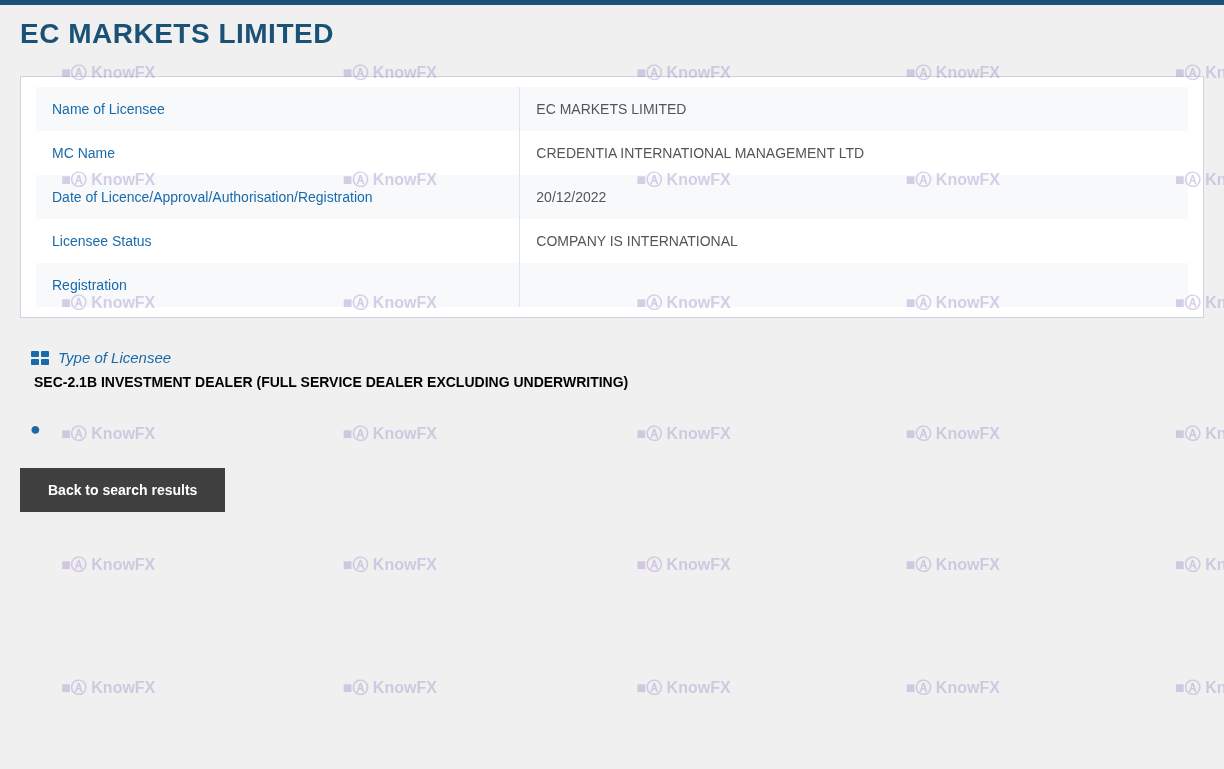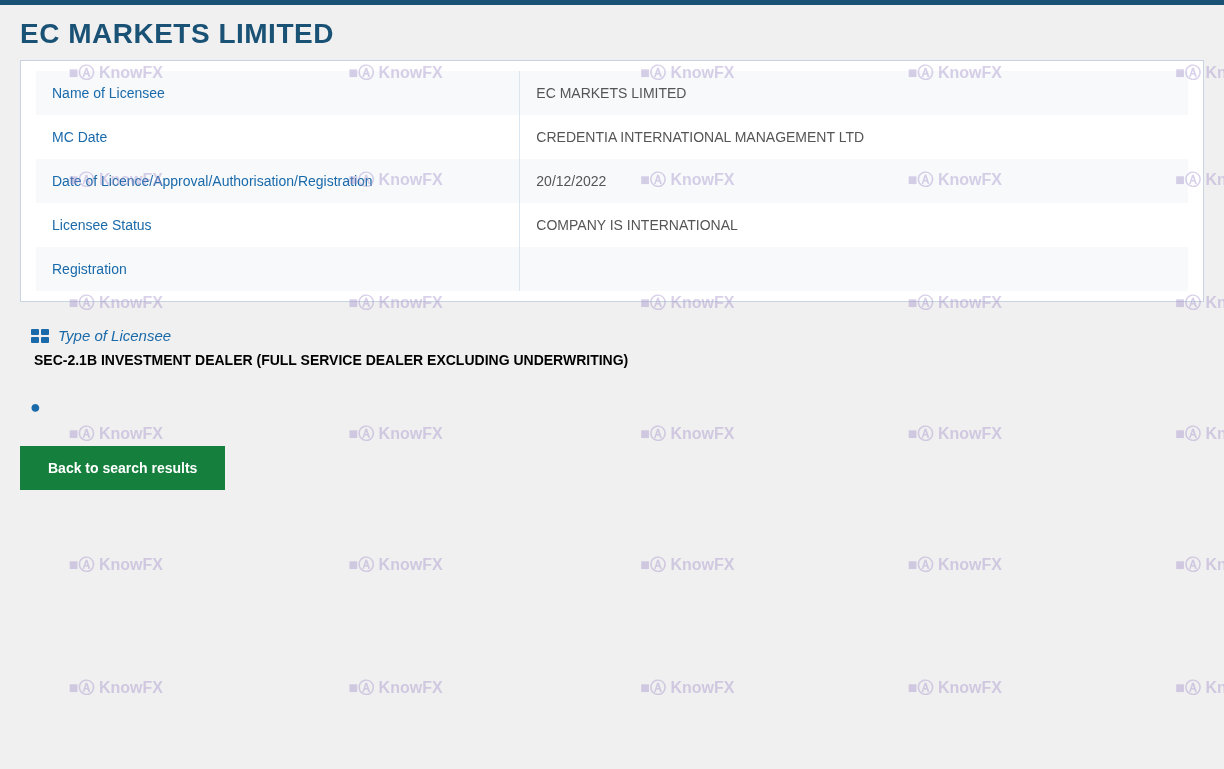--- a/index.html
+++ b/index.html
@@ -17,21 +17,20 @@
       position: relative;
     }
 
     
     .watermark-container {
       position: absolute;
       top: 0; left: 0; right: 0; bottom: 0;
       pointer-events: none;
       overflow: hidden;
       z-index: 1;
-      margin-left: 8px;
     }
     .watermark-text {
       position: absolute;
       color: rgba(180, 170, 210, 0.35);
       font-size: 18px;
       font-weight: bold;
       white-space: nowrap;
       user-select: none;
     }
 
@@ -48,21 +47,21 @@
       font-size: 28px;
       color: #1a5276;
       font-weight: bold;
       padding: 18px 20px 10px 20px;
       letter-spacing: 0.5px;
     }
 
     .card {
       background: #fff;
       border: 1px solid #c8d4e0;
-      margin: 0 20px;
+      margin: 16px 20px;
       padding: 10px 15px;
     }
 
     .info-table {
       width: 100%;
       border-collapse: collapse;
     }
 
     .info-table tr td {
       padding: 14px 16px;
@@ -133,21 +132,21 @@
     }
 
     .address-title {
       color: #1a6aaa;
       font-style: italic;
       font-size: 15px;
     }
 
     .back-btn {
       display: inline-block;
-      background: #15803d;
+      background: #404040;
       color: #fff;
       font-size: 14px;
       font-weight: bold;
       padding: 14px 28px;
       border: none;
       cursor: pointer;
       margin: 20px 20px 0 20px;
       text-decoration: none;
     }
 
@@ -211,21 +210,21 @@
 
   
   <div class="card">
     <table class="info-table">
       <tbody id="info-table-body">
           <tr>
             <td class="label-cell">Name of Licensee</td>
             <td class="value-cell">EC MARKETS LIMITED</td>
           </tr>
           <tr>
-            <td class="label-cell">MC Date</td>
+            <td class="label-cell">MC Name</td>
             <td class="value-cell">CREDENTIA INTERNATIONAL MANAGEMENT LTD</td>
           </tr>
           <tr>
             <td class="label-cell">Date of Licence/Approval/Authorisation/Registration</td>
             <td class="value-cell">20/12/2022</td>
           </tr>
           <tr>
             <td class="label-cell">Licensee Status</td>
             <td class="value-cell">COMPANY IS INTERNATIONAL</td>
           </tr>

